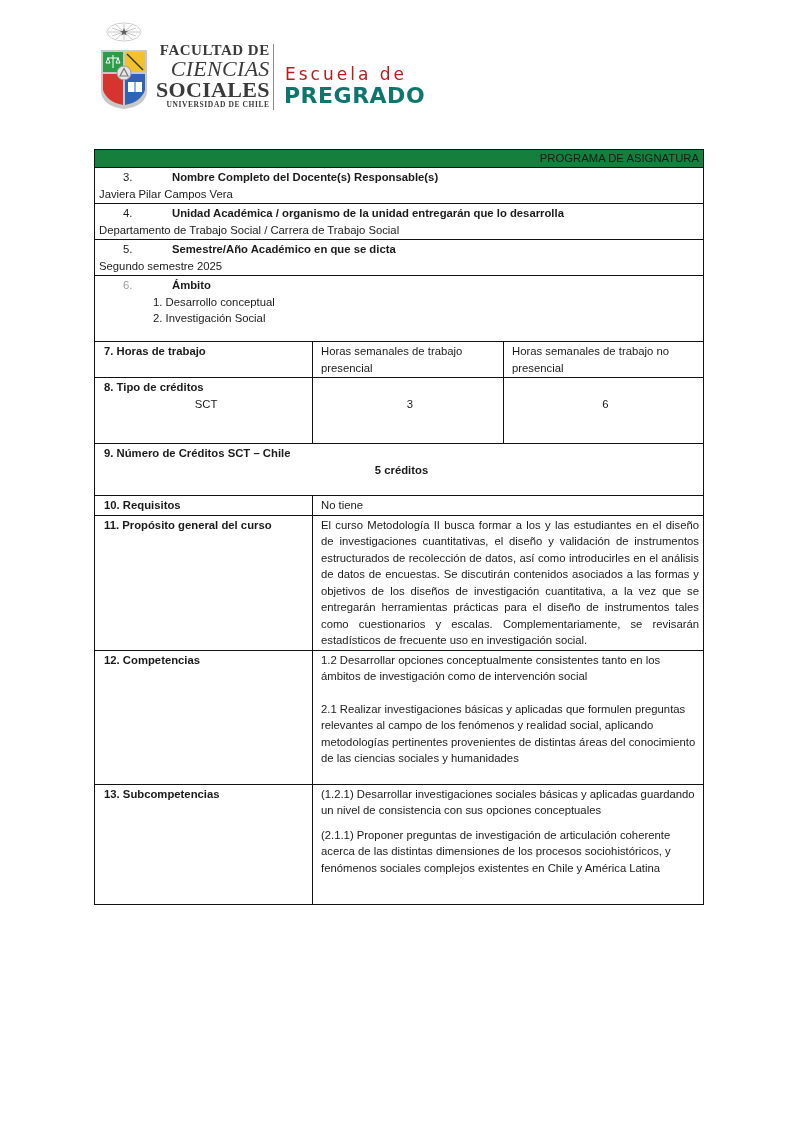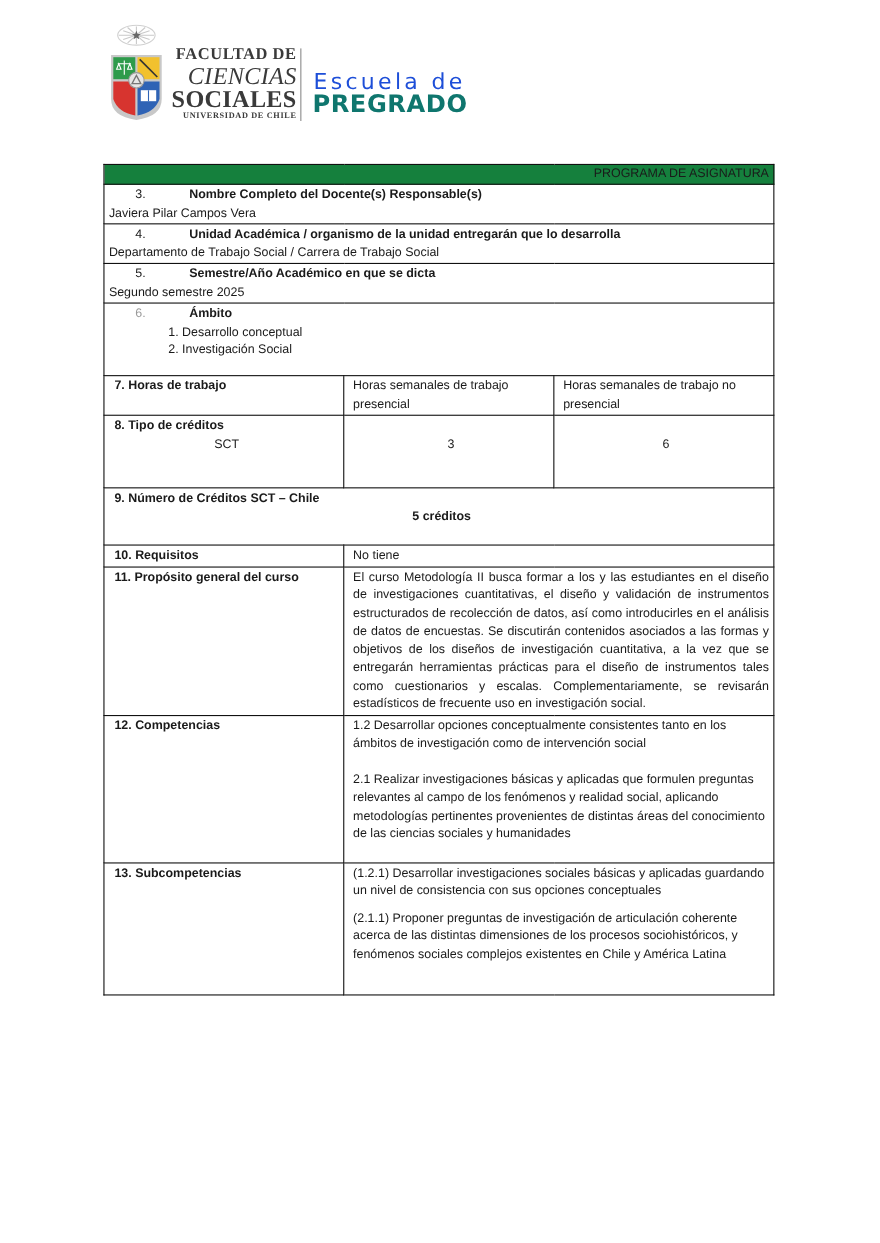--- a/index.html
+++ b/index.html
@@ -9,21 +9,21 @@
   
   .logo { position: absolute; left: 98px; top: 22px; width: 330px; height: 90px; text-align: right; }
   .crest { position: absolute; left: 0; top: 0; width: 52px; height: 88px; }
   .fac-text { position: absolute; left: 58px; top: 20px; font-family: "Liberation Serif", serif; color: #3a3a3a; }
   .fac-line1 { font-size: 15px; letter-spacing: 0.5px; line-height: 16px; font-weight: bold; }
   .fac-line2 { font-size: 22px; letter-spacing: 0.3px; line-height: 21px; font-style: italic; }
   .fac-line3 { font-size: 22px; letter-spacing: 0.3px; line-height: 21px; font-weight: bold; }
   .fac-line4 { font-size: 7.5px; letter-spacing: 0.6px; line-height: 9px; font-weight: bold; }
   .logo-divider { position: absolute; left: 175px; top: 22px; width: 1px; height: 66px; background: #8a8a8a; }
   .escuela { position: absolute; left: 187px; top: 42px; font-family: "DejaVu Sans", sans-serif;
-             font-size: 20px; letter-spacing: 3px; color: #1d4ed8; line-height: 20px; }
+             font-size: 17px; letter-spacing: 3px; color: #b91c1c; line-height: 20px; }
   .pregrado { position: absolute; left: 186px; top: 62px; font-family: "DejaVu Sans", sans-serif;
               font-size: 22px; font-weight: bold; letter-spacing: 0.5px; color: #0f766e; line-height: 24px; }
 
   
   .doc-table { position: absolute; left: 94px; top: 149px; width: 609px;
                border-collapse: collapse; table-layout: fixed;
                font-family: "Liberation Sans", sans-serif; font-size: 11.3px; color: #1a1a1a; }
   .doc-table td { border: 1.5px solid #111; vertical-align: top; padding: 1px 4px 1px 28px; line-height: 16.5px; }
   .doc-table td.hdr { background: #15803d; text-align: right; font-weight: normal; padding: 1px 4px; line-height: 15px; }
   .num { display: inline-block; width: 49px; }

